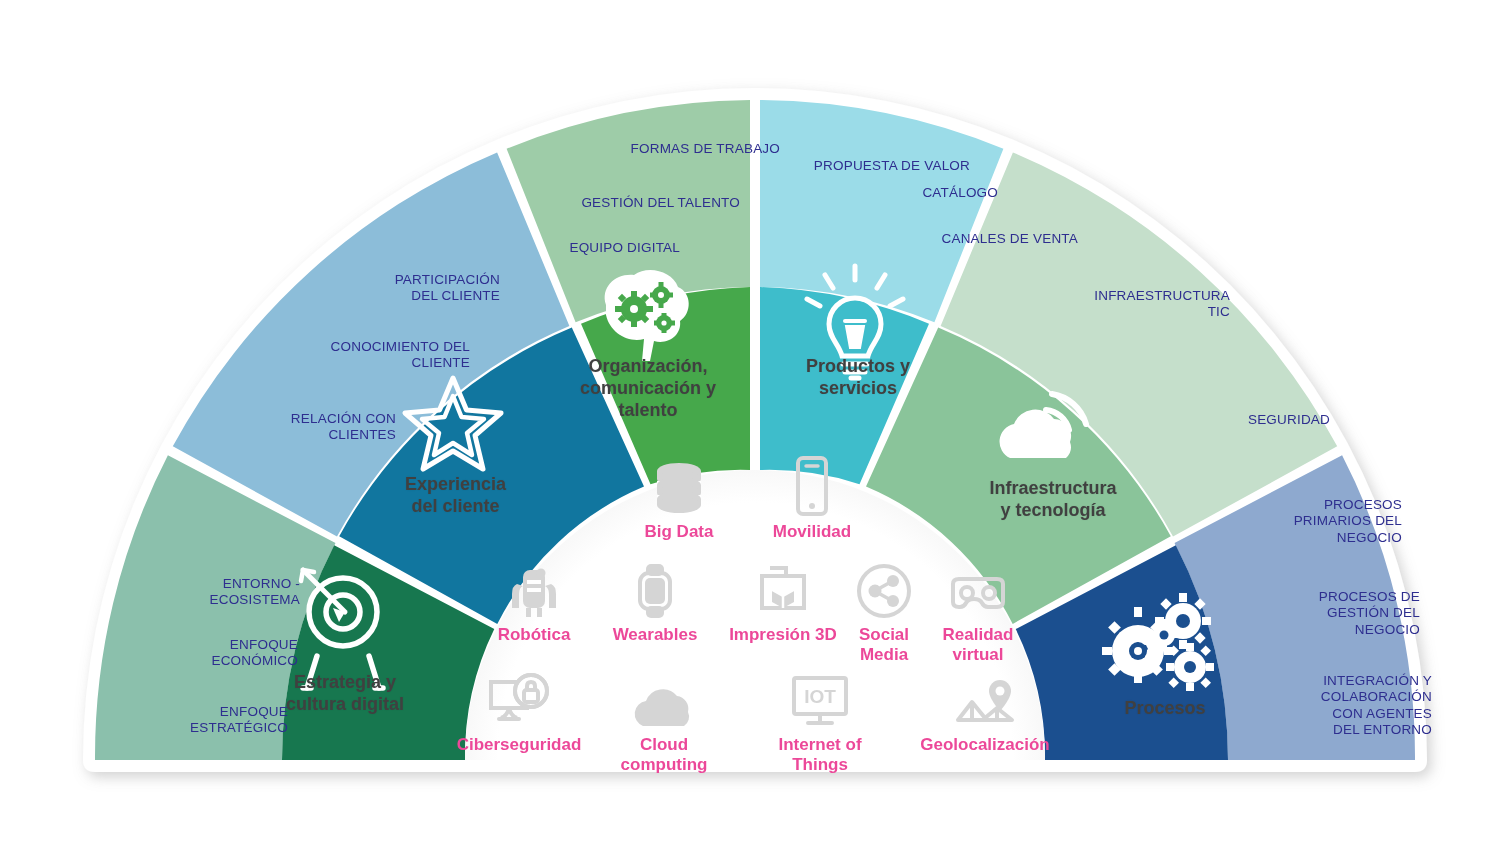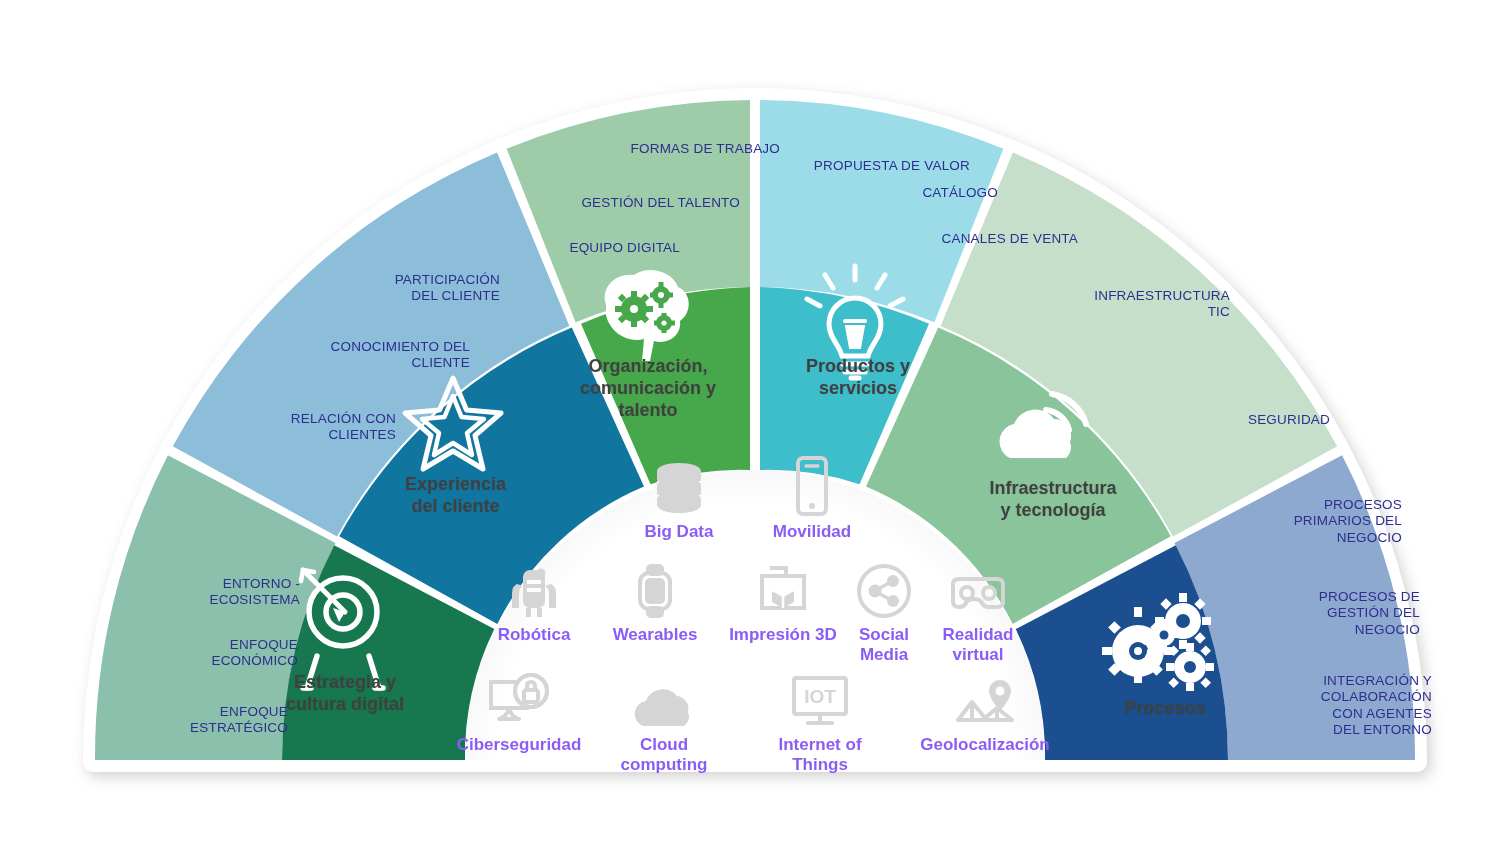--- a/index.html
+++ b/index.html
@@ -56,21 +56,21 @@
     transform: translateX(-50%);
   }
   .tech-icon {
     height: 62px;
     display: flex;
     align-items: flex-end;
     justify-content: center;
   }
   .tech-label {
     margin-top: 5px;
-    color: #8b5cf6;
+    color: #ec4899;
     font-size: 17px;
     font-weight: bold;
     line-height: 1.15;
     white-space: pre-line;
   }
   .icon-svg { display:block; }
 </style>
 </head>
 <body>
 

